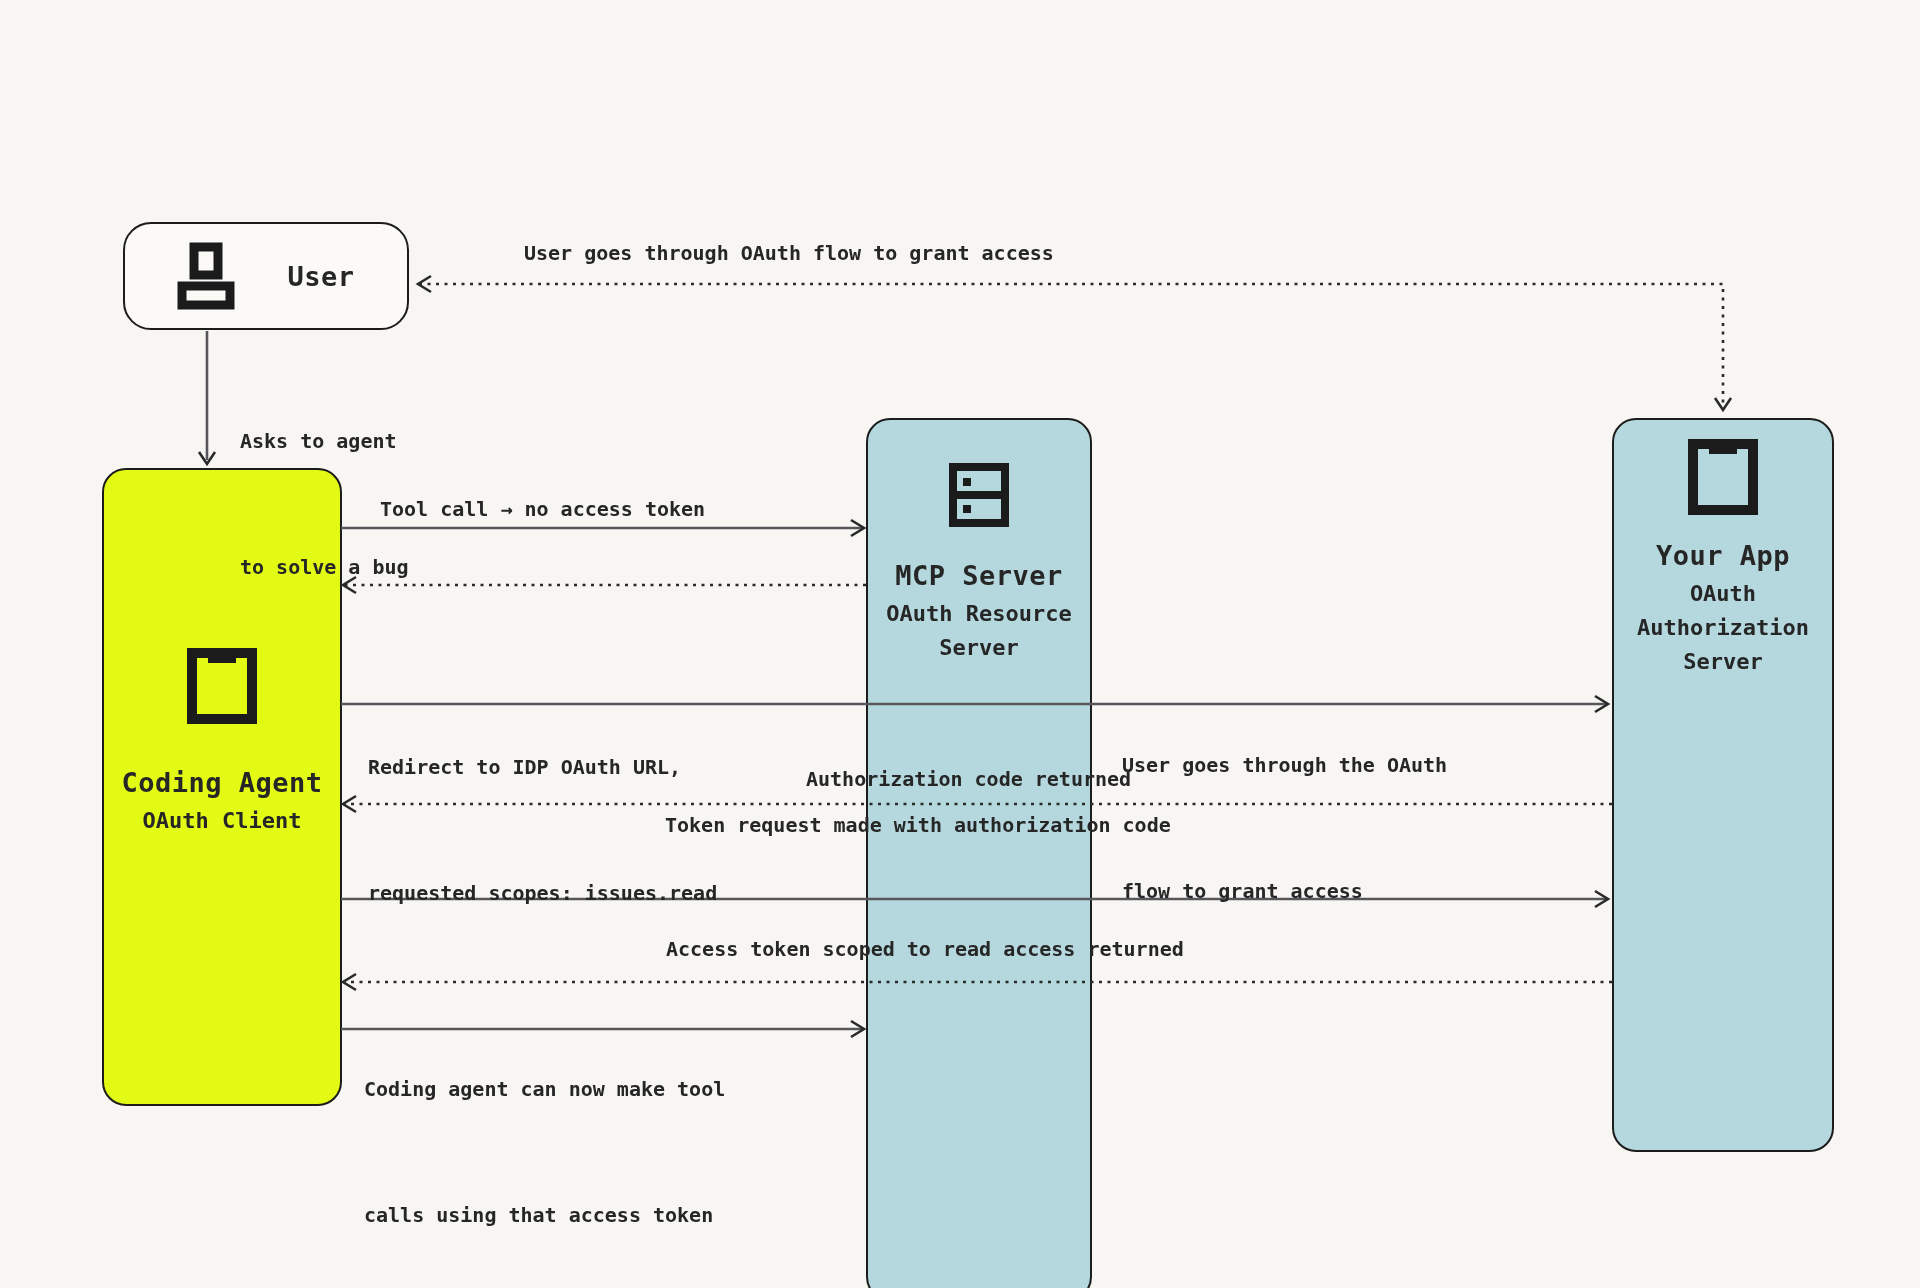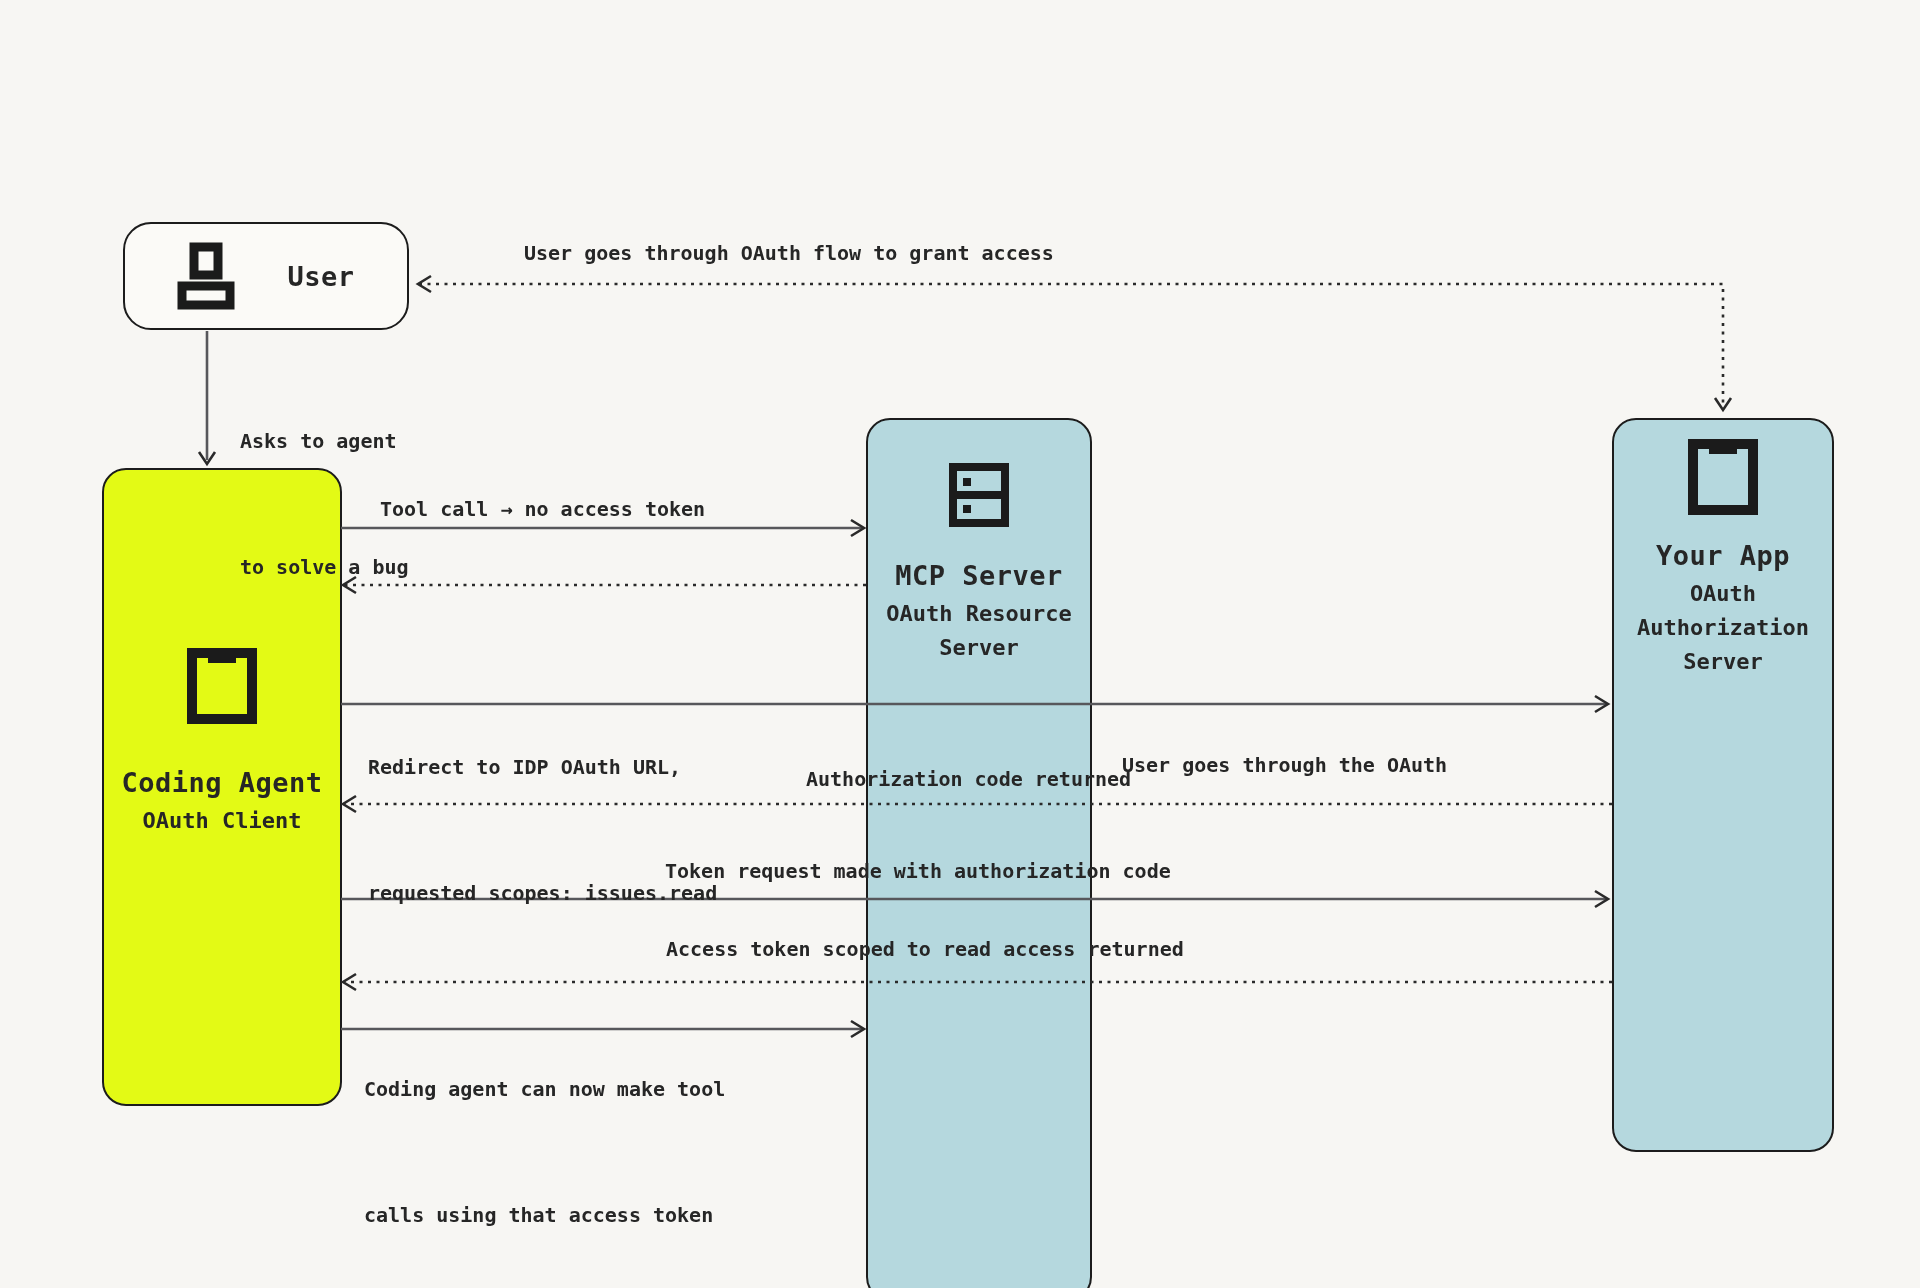--- a/index.html
+++ b/index.html
@@ -164,25 +164,26 @@
   <div class="msg" style="left:380px;top:488px;">Tool call → no access token</div>
 
 
   <div class="msg" style="left:368px;top:662px;">
     <div>Redirect to IDP OAuth URL,</div>
     <div>requested scopes: issues.read</div>
   </div>
 
   <div class="msg" style="left:1122px;top:660px;">
     <div>User goes through the OAuth</div>
+    <div>flow to grant access</div>
   </div>
 
   <div class="msg" style="left:778px;top:758px;margin-left:28px;">Authorization code returned</div>
 
-  <div class="msg" style="left:665px;top:850px;">Token request made with authorization code</div>
+  <div class="msg" style="left:665px;top:804px;">Token request made with authorization code</div>
 
   <div class="msg" style="left:666px;top:928px;">Access token scoped to read access returned</div>
 
   <div class="msg" style="left:364px;top:984px;">
     <div>Coding agent can now make tool</div>
     <div>calls using that access token</div>
   </div>
 
 </div>
 

